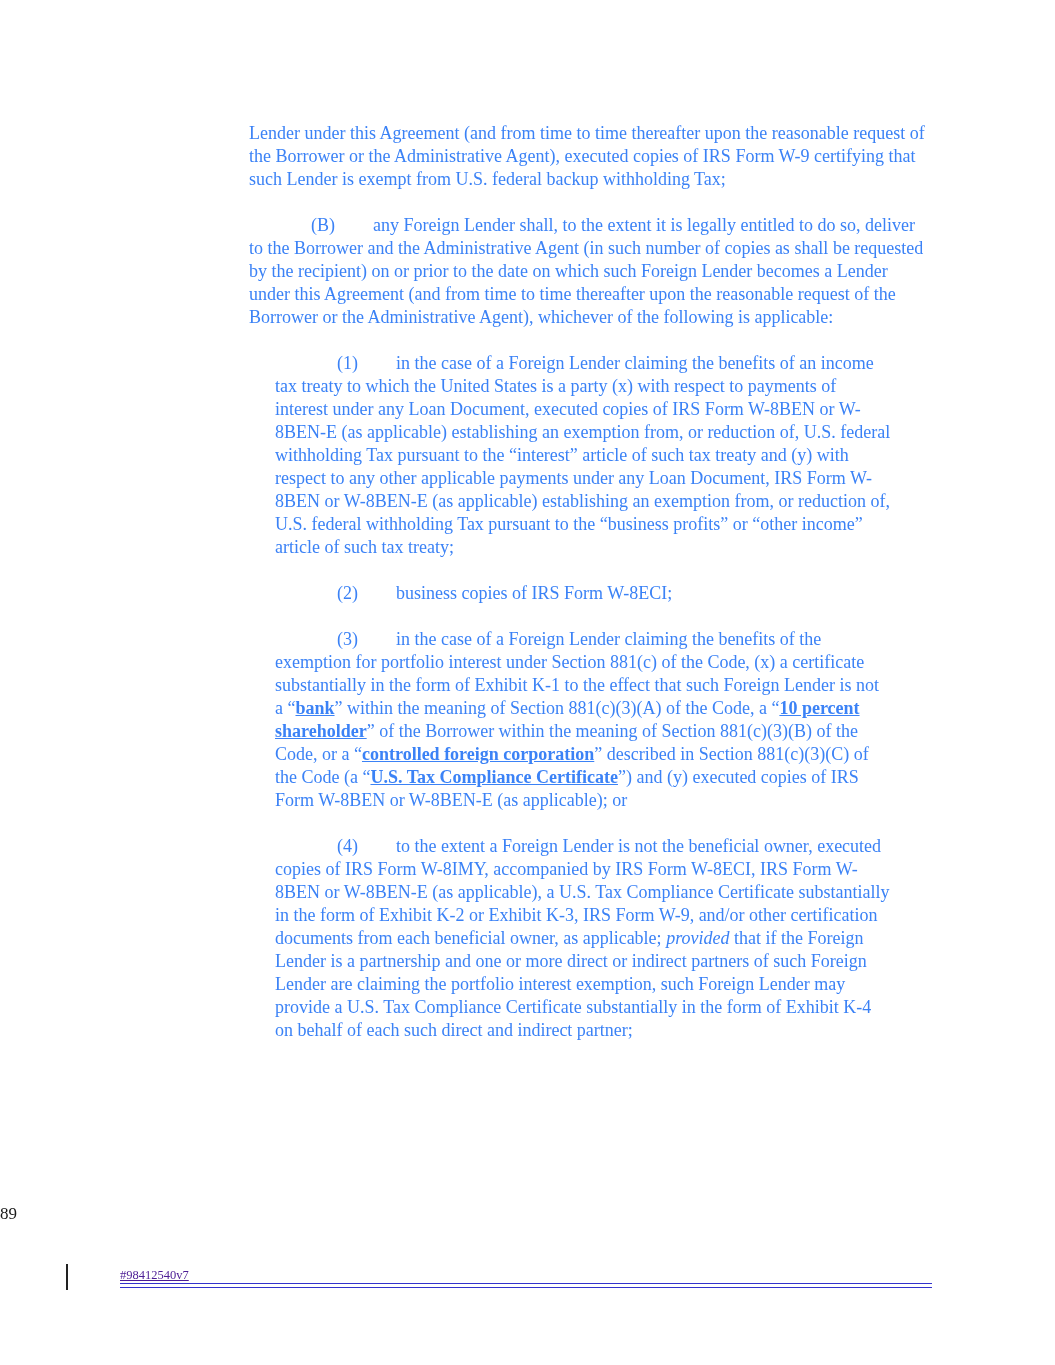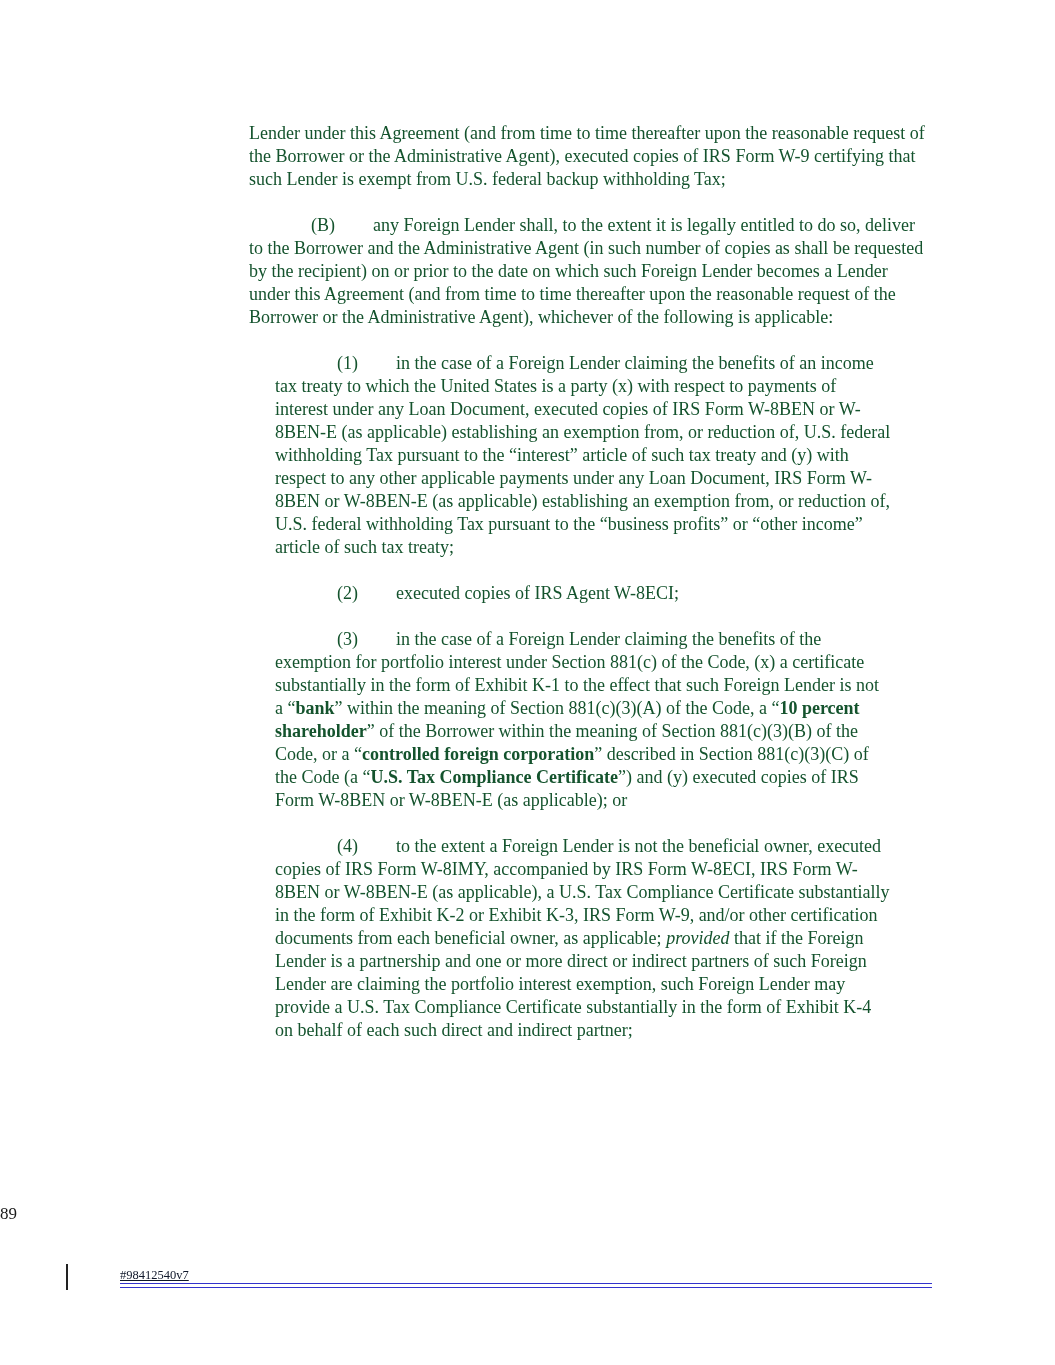--- a/index.html
+++ b/index.html
@@ -20,34 +20,34 @@
     position: absolute;
     left: 249px;
     top: 122px;
     width: 678px;
   }
   .para {
     font-size: 18px;
     line-height: 23px;
     text-align: left;
     margin: 0 0 23px 0;
-    color: #14532d;
+    color: #3b82f6;
   }
   .para.level1 {
     margin-left: 26px;
     width: 616px;
   }
   .para.ti {
     text-indent: 62px;
   }
   .tab {
     display: inline-block;
     width: 38px;
   }
-  .run-b { font-weight: bold; }
+  .run-b { font-weight: bold; text-decoration: underline; }
   .run-i { font-style: italic; }
   .page-number {
     position: absolute;
     left: 0;
     top: 1202px;
     width: 100%;
     text-align: left;
     font-size: 17px;
     line-height: 23px;
     color: #1a1a1a;
@@ -82,27 +82,27 @@
 </style>
 </head>
 <body>
 
 <div class="page" style="color: rgb(26, 26, 26);">
 
   <div class="doc">
       <div class="para"><span class="">Lender under this Agreement (and from time to time thereafter upon the reasonable request of the Borrower or the Administrative Agent), executed copies of IRS Form W-9 certifying that such Lender is exempt from U.S. federal backup withholding Tax;</span></div>
       <div class="para ti"><span class="">(B)</span><span class="tab"></span><span class="">any Foreign Lender shall, to the extent it is legally entitled to do so, deliver to the Borrower and the Administrative Agent (in such number of copies as shall be requested by the recipient) on or prior to the date on which such Foreign Lender becomes a Lender under this Agreement (and from time to time thereafter upon the reasonable request of the Borrower or the Administrative Agent), whichever of the following is applicable:</span></div>
       <div class="para level1 ti"><span class="">(1)</span><span class="tab"></span><span class="">in the case of a Foreign Lender claiming the benefits of an income tax treaty to which the United States is a party (x) with respect to payments of interest under any Loan Document, executed copies of IRS Form W-8BEN or W-8BEN-E (as applicable) establishing an exemption from, or reduction of, U.S. federal withholding Tax pursuant to the “interest” article of such tax treaty and (y) with respect to any other applicable payments under any Loan Document, IRS Form W-8BEN or W-8BEN-E (as applicable) establishing an exemption from, or reduction of, U.S. federal withholding Tax pursuant to the “business profits” or “other income” article of such tax treaty;</span></div>
-      <div class="para level1 ti"><span class="">(2)</span><span class="tab"></span><span class="">executed copies of IRS Agent W-8ECI;</span></div>
+      <div class="para level1 ti"><span class="">(2)</span><span class="tab"></span><span class="">business copies of IRS Form W-8ECI;</span></div>
       <div class="para level1 ti"><span class="">(3)</span><span class="tab"></span><span class="">in the case of a Foreign Lender claiming the benefits of the exemption for portfolio interest under Section 881(c) of the Code, (x) a certificate substantially in the form of Exhibit K-1 to the effect that such Foreign Lender is not a “</span><span class="run-b ">bank</span><span class="">” within the meaning of Section 881(c)(3)(A) of the Code, a “</span><span class="run-b ">10 percent shareholder</span><span class="">” of the Borrower within the meaning of Section 881(c)(3)(B) of the Code, or a “</span><span class="run-b ">controlled foreign corporation</span><span class="">” described in Section 881(c)(3)(C) of the Code (a “</span><span class="run-b ">U.S. Tax Compliance Certificate</span><span class="">”) and (y) executed copies of IRS Form W-8BEN or W-8BEN-E (as applicable); or</span></div>
       <div class="para level1 ti"><span class="">(4)</span><span class="tab"></span><span class="">to the extent a Foreign Lender is not the beneficial owner, executed copies of IRS Form W-8IMY, accompanied by IRS Form W-8ECI, IRS Form W-8BEN or W-8BEN-E (as applicable), a U.S. Tax Compliance Certificate substantially in the form of Exhibit K-2 or Exhibit K-3, IRS Form W-9, and/or other certification documents from each beneficial owner, as applicable; </span><span class="run-i">provided</span><span class=""> that if the Foreign Lender is a partnership and one or more direct or indirect partners of such Foreign Lender are claiming the portfolio interest exemption, such Foreign Lender may provide a U.S. Tax Compliance Certificate substantially in the form of Exhibit K-4 on behalf of each such direct and indirect partner;</span></div>
     </div>
 
   <div class="page-number">89</div>
 
   <div class="change-bar"></div>
 
-  <a class="footer-docid" style="color: #0f172a;">#98412540v7</a>
+  <a class="footer-docid" style="color: #4c1d95;">#98412540v7</a>
 
   <div class="footer-line line1" style="border-top-color: rgb(51, 51, 204);"></div>
   <div class="footer-line line2" style="border-top-color: rgb(51, 51, 204);"></div>
 
 </div>
 
 </body></html>

